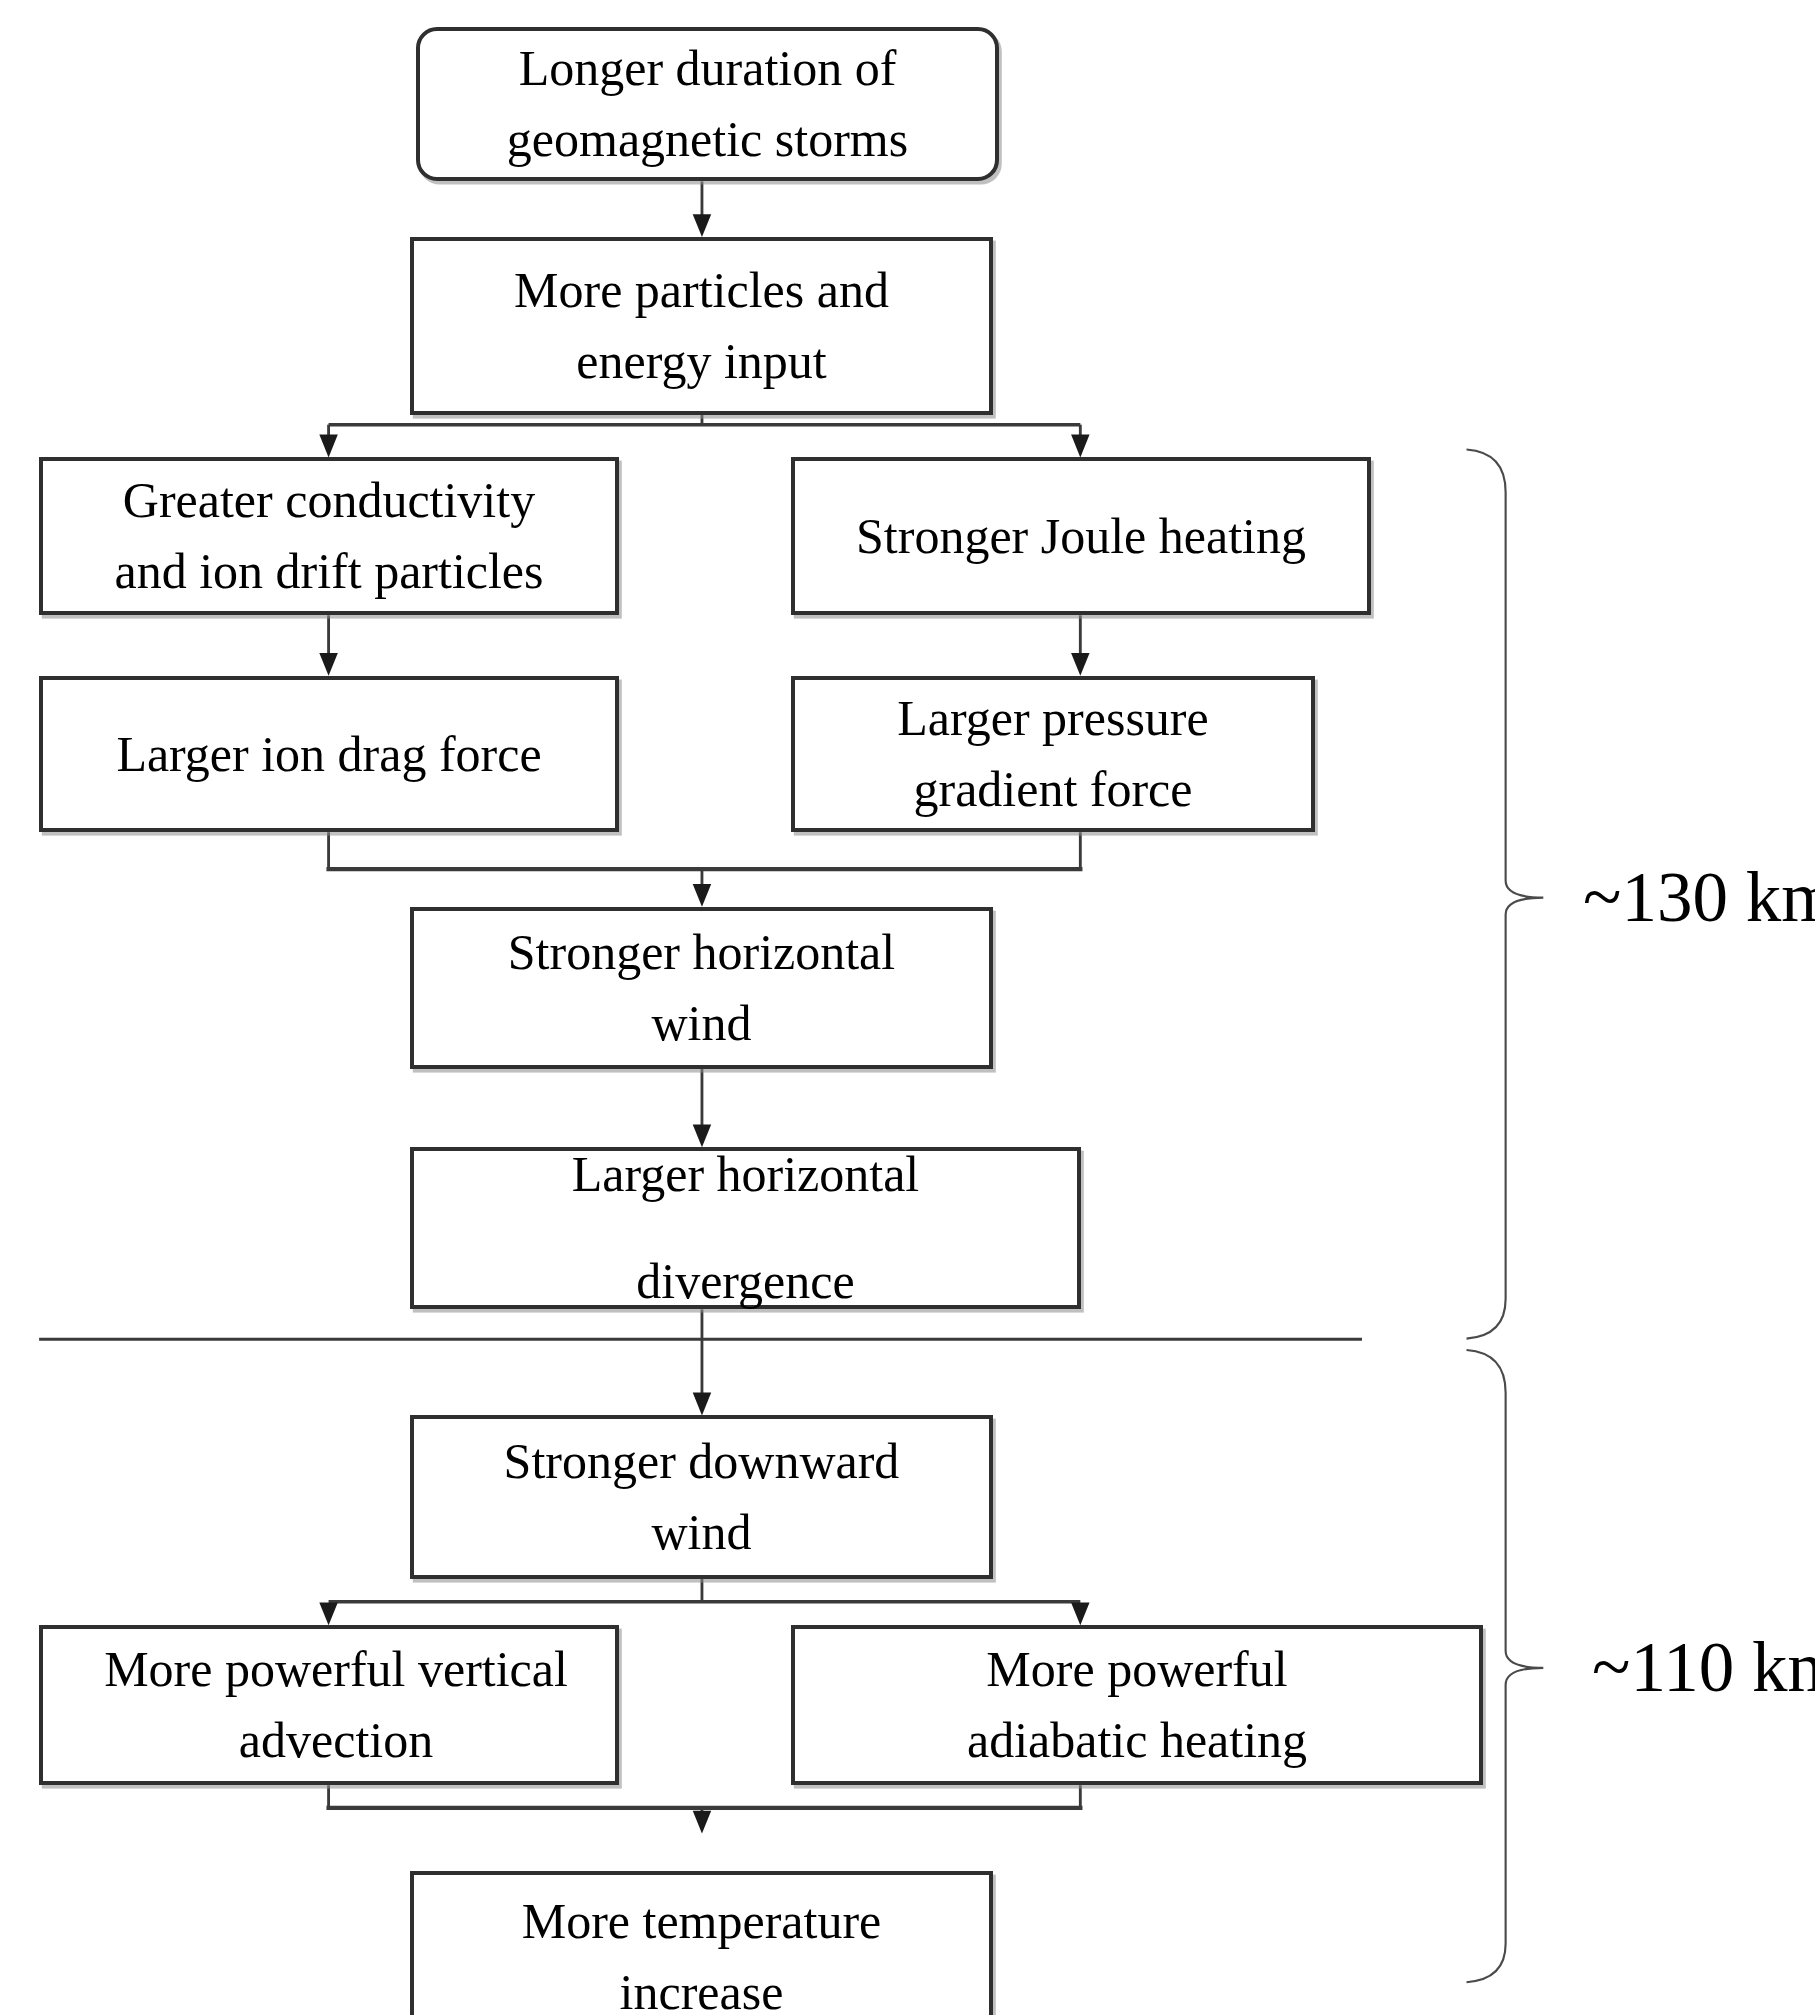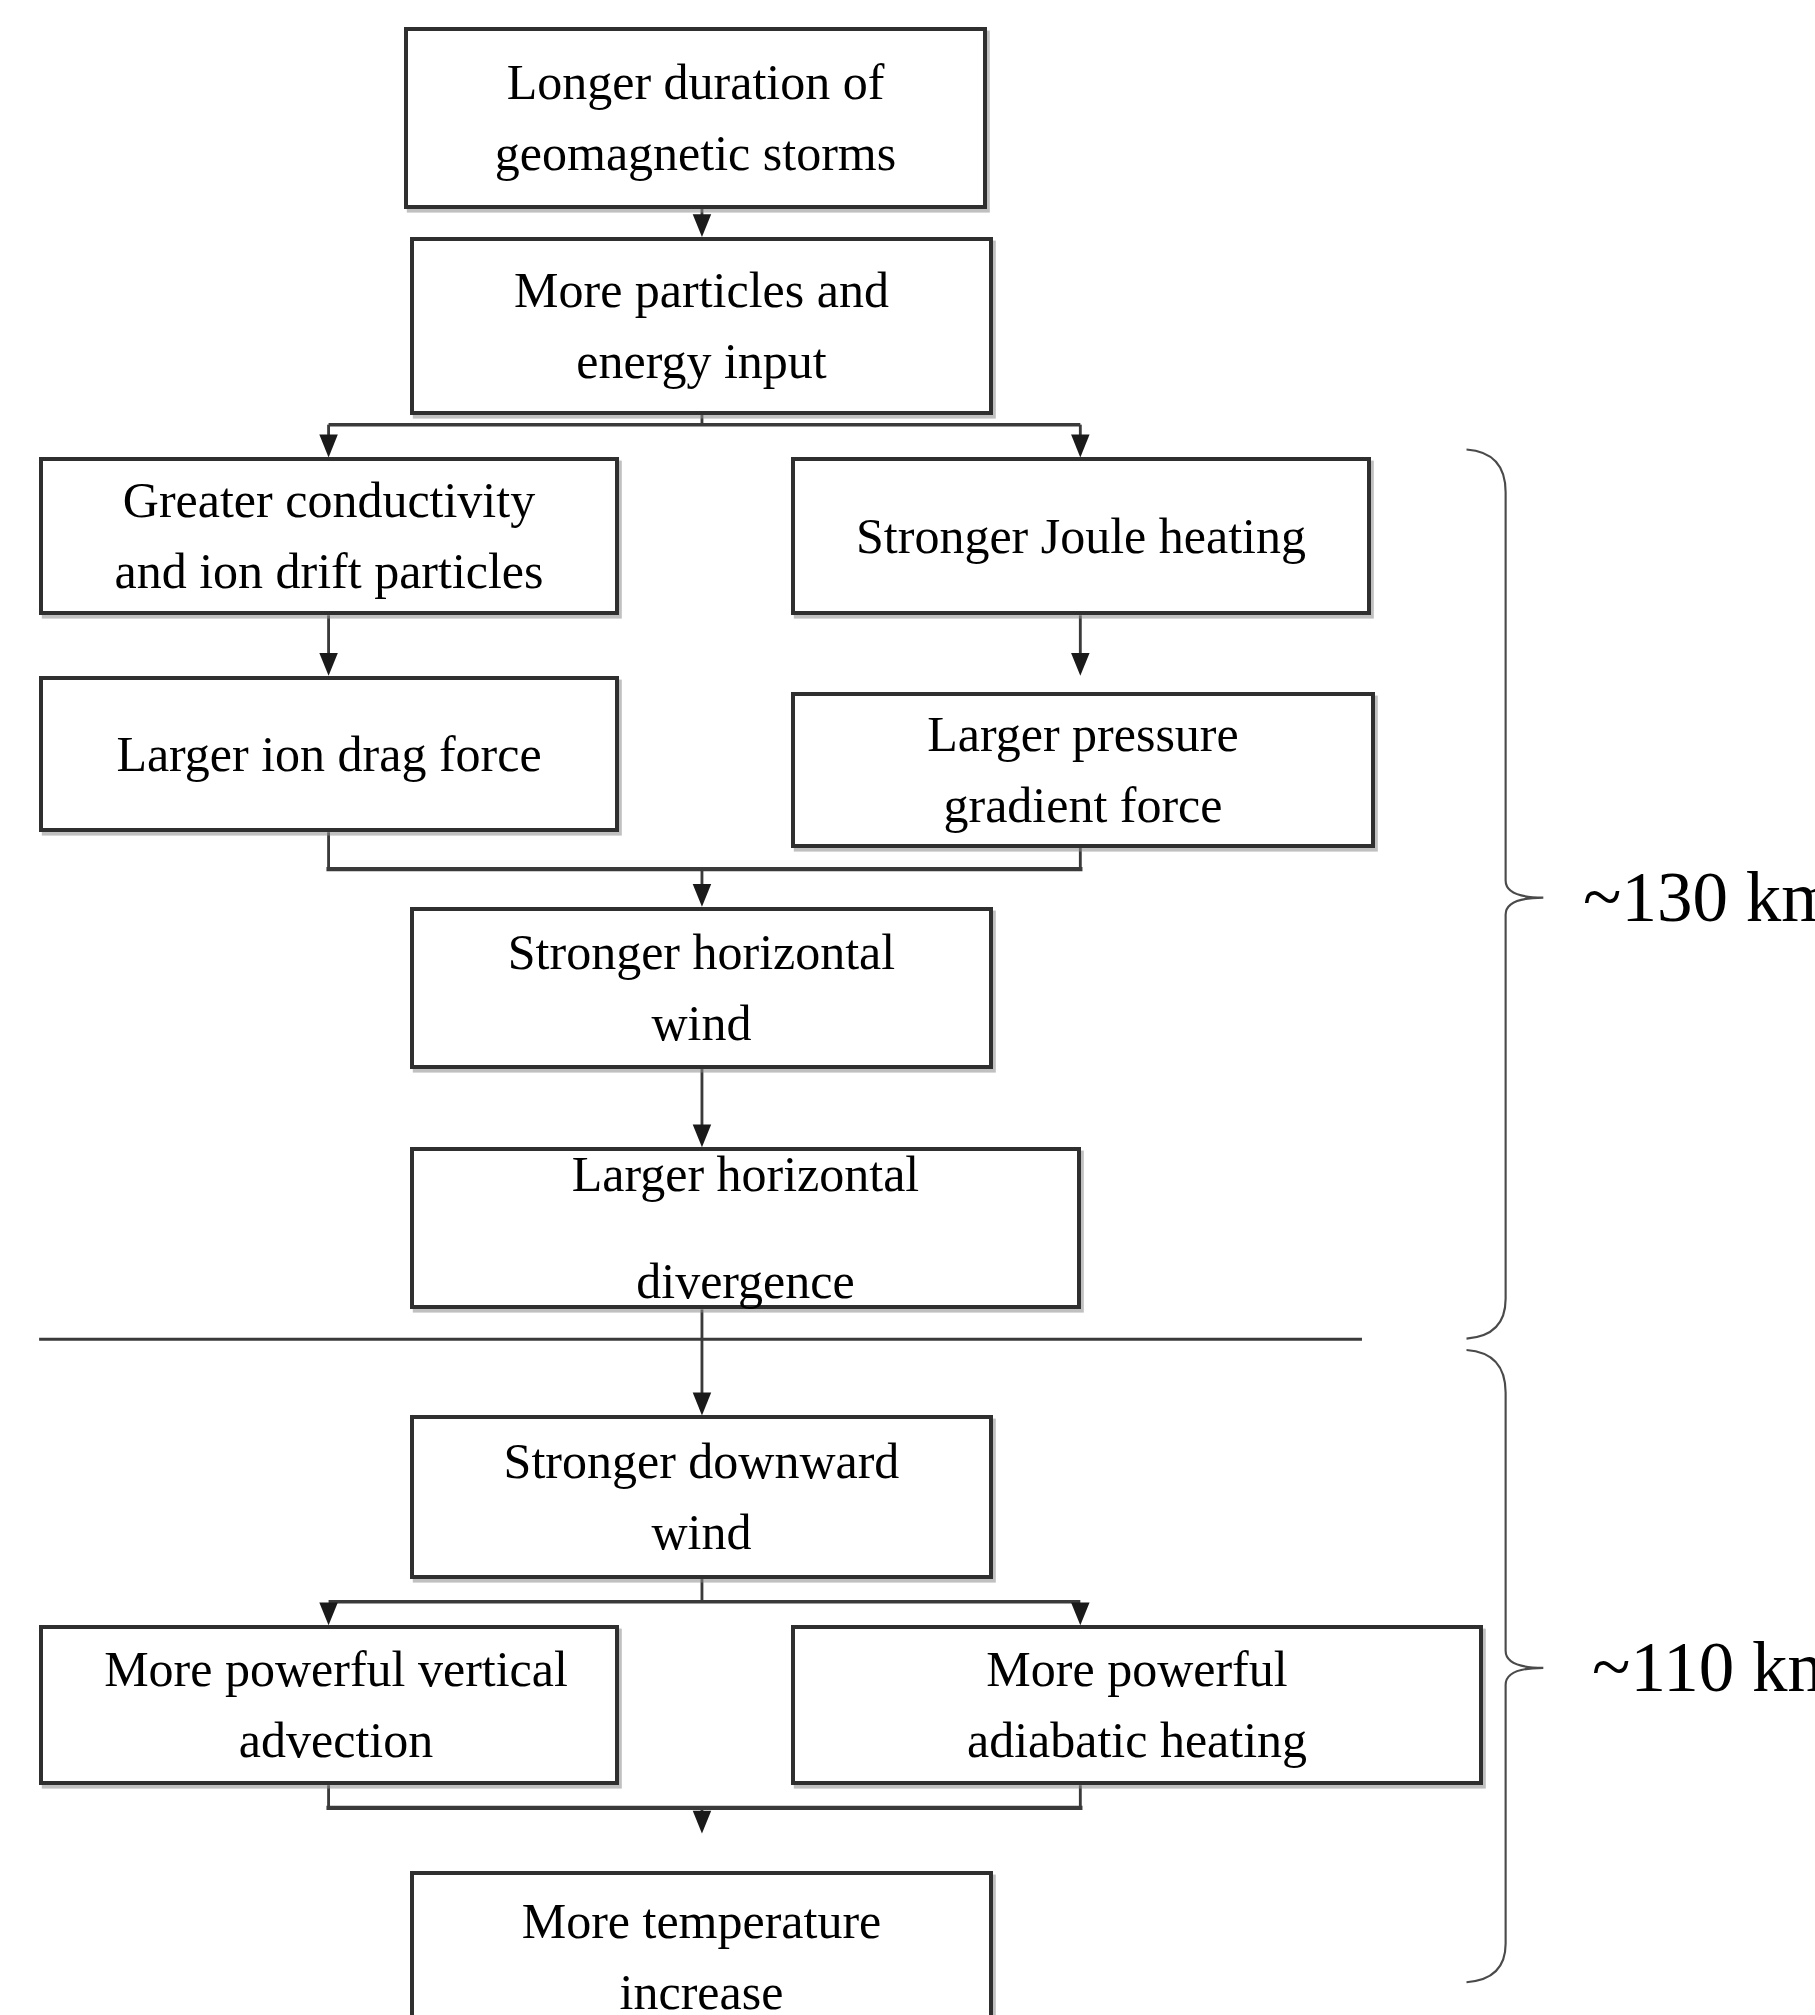--- a/index.html
+++ b/index.html
@@ -105,21 +105,21 @@
       <line x1="459" y1="2542" x2="1522" y2="2542" stroke-width="6"></line>
       <line x1="987" y1="2542" x2="987" y2="2548" stroke-width="4"></line>
       <polygon points="974,2546 1000,2546 987,2578" stroke="none"></polygon>
     </g>
 
     <path d="M 2062,632 Q 2117,636 2117,692 L 2117,1238 Q 2117,1262 2170,1262 Q 2117,1262 2117,1286 L 2117,1826 Q 2117,1878 2062,1882" fill="none" stroke="#4a4a4a" stroke-width="3"></path>
 
     <path d="M 2062,1898 Q 2117,1902 2117,1958 L 2117,2321 Q 2117,2345 2170,2345 Q 2117,2345 2117,2369 L 2117,2733 Q 2117,2783 2062,2787" fill="none" stroke="#4a4a4a" stroke-width="3"></path>
   </svg>
 
-  <div class="node" style="left:404px; top:27px; width:583px; height:182px;">
+  <div class="node" style="left:416px; top:27px; width:583px; height:154px;border-radius:21px;">
     <span class="l">Longer duration of</span>
     <span class="l">geomagnetic storms</span>
   </div>
 
   <div class="node" style="left:410px; top:237px; width:583px; height:178px;">
     <span class="l">More particles and</span>
     <span class="l">energy input</span>
   </div>
 
   <div class="node" style="left:39px; top:457px; width:580px; height:158px;">
@@ -130,21 +130,21 @@
   <div class="node" style="left:791px; top:457px; width:580px; height:158px;">
     <span class="l">Stronger Joule heating</span>
 
   </div>
 
   <div class="node" style="left:39px; top:676px; width:580px; height:156px;">
     <span class="l">Larger ion drag force</span>
 
   </div>
 
-  <div class="node" style="left:791px; top:676px; width:584px; height:156px;margin-top:16px;">
+  <div class="node" style="left:791px; top:676px; width:524px; height:156px;">
     <span class="l">Larger pressure</span>
     <span class="l">gradient force</span>
   </div>
 
   <div class="node" style="left:410px; top:907px; width:583px; height:162px;">
     <span class="l">Stronger horizontal</span>
     <span class="l">wind</span>
   </div>
 
   <div class="node" style="left:410px; top:1147px; width:671px; height:162px;gap:36px;">

